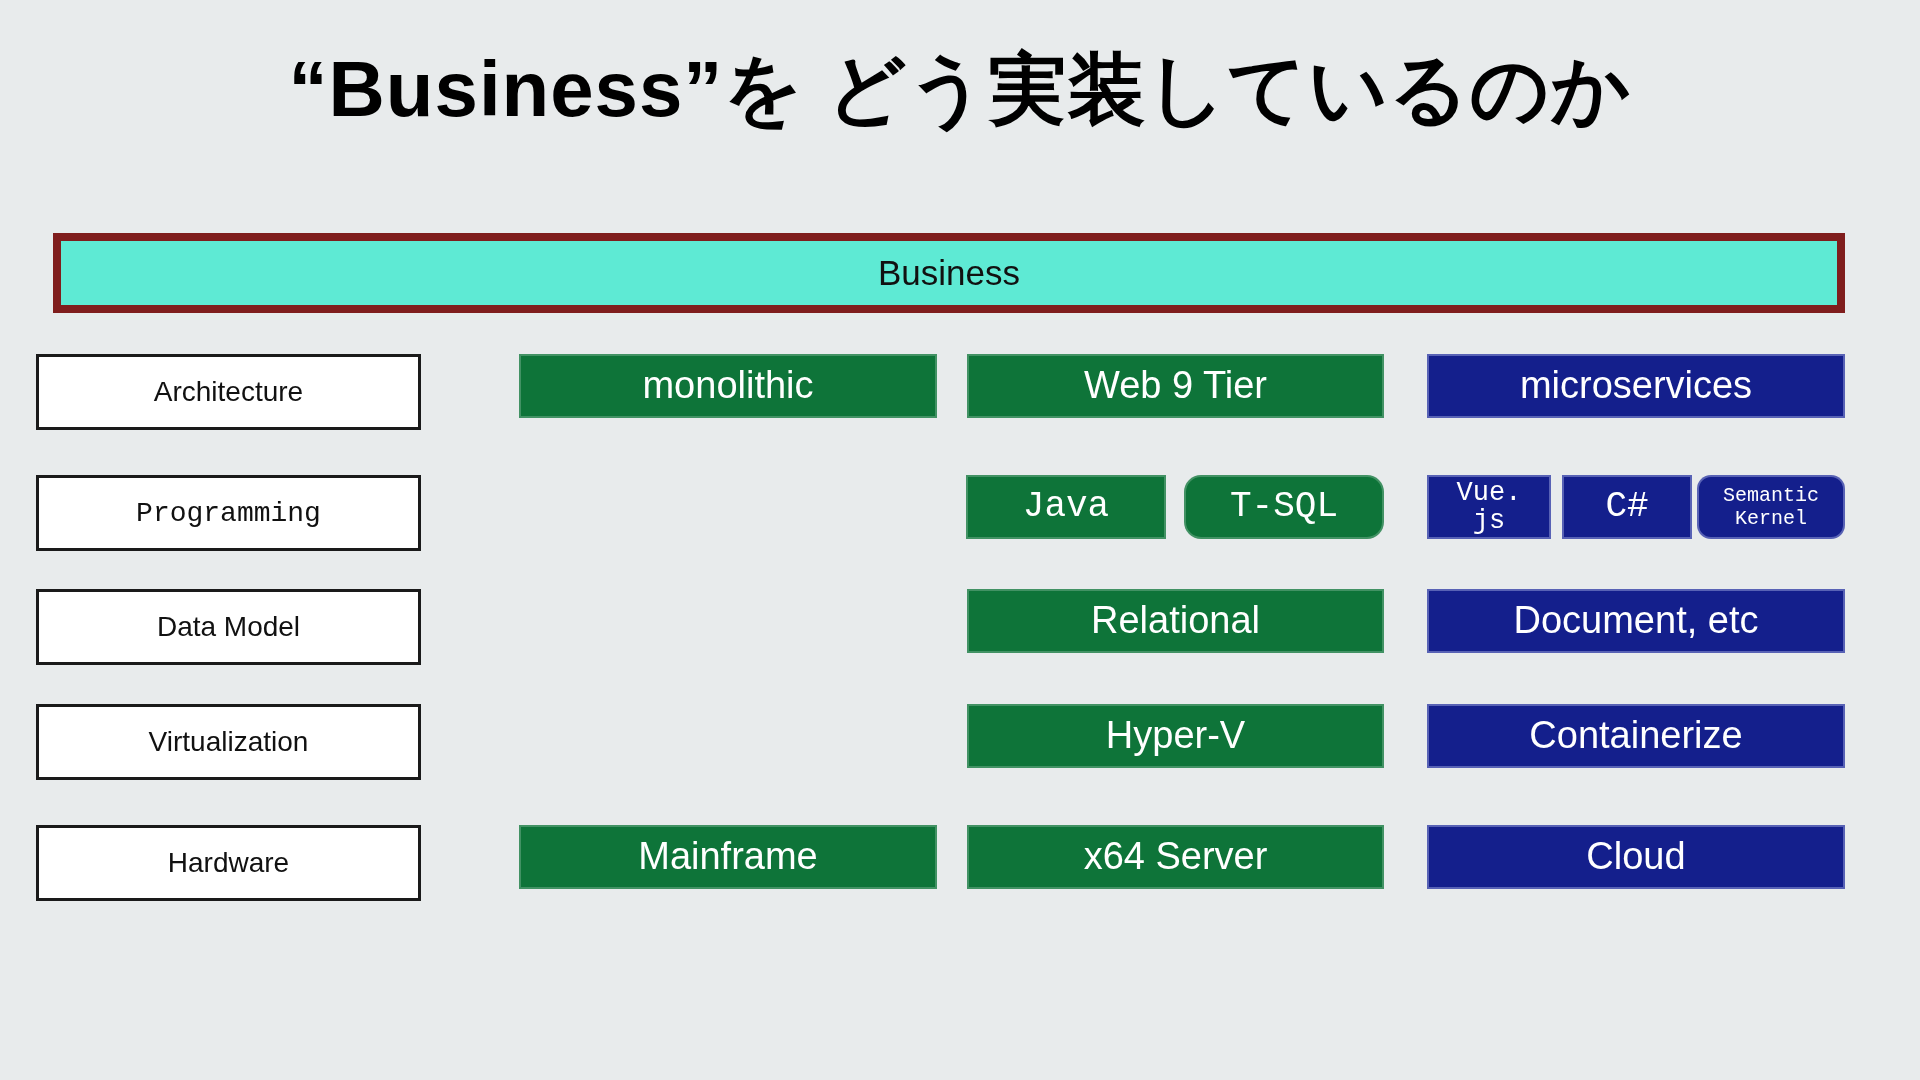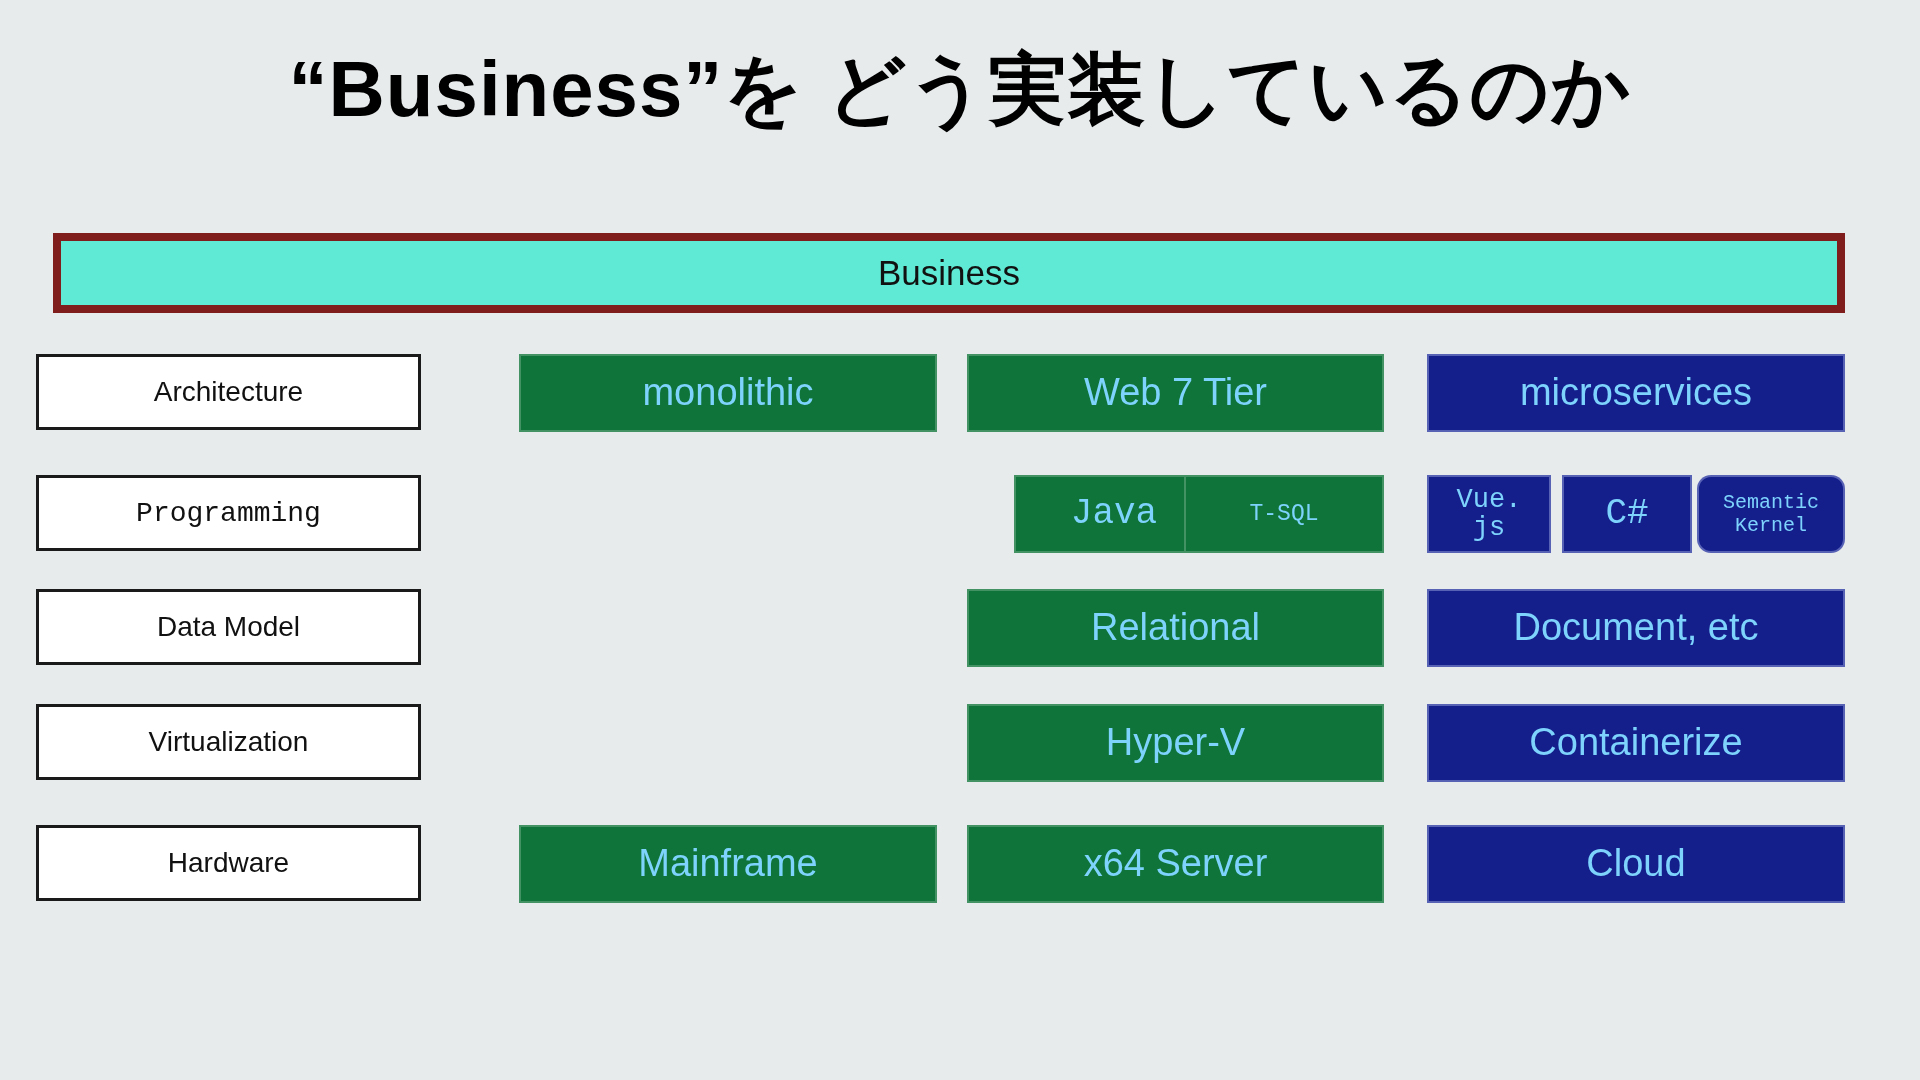--- a/index.html
+++ b/index.html
@@ -27,52 +27,52 @@
     display:flex;align-items:center;justify-content:center;
     font-size:35px;color:#111;
   }
   .label-box{
     position:absolute;left:36px;width:385px;height:76px;
     background:#ffffff;border:3px solid #1a1a1a;box-sizing:border-box;
     display:flex;align-items:center;justify-content:center;
     font-size:28px;color:#111;
   }
   .cell{
-    position:absolute;height:78px;box-sizing:border-box;
+    position:absolute;height:64px;box-sizing:border-box;
     display:flex;flex-direction:column;align-items:center;justify-content:center;
-    color:#7dd3fc;text-align:left;
+    color:#ffffff;text-align:left;
     font-size:38px;line-height:1.05;
   }
   .green{background:var(--green,#0E7439);border:2px solid rgba(255,255,255,0.22);}
   .blue{background:var(--blue,#141F8C);border:2px solid rgba(170,180,230,0.45);}
   
   .r1{top:354px;} .r2{top:475px;font-family:Liberation Mono, monospace;} .r3{top:589px;} .r4{top:704px;} .r5{top:825px;}
   
   .c1{left:519px;width:418px;}
   .c2{left:967px;width:417px;}
-  .c2a{left:966px;width:200px;font-size:36px;margin-left:48px;}
-  .c2b{left:1184px;width:200px;font-size:23px;}
+  .c2a{left:966px;width:200px;font-size:36px;}
+  .c2b{left:1184px;width:200px;font-size:36px;border-radius:17px;}
   .c3{left:1427px;width:418px;}
   .c3a{left:1427px;width:124px;font-size:27px;}
   .c3b{left:1562px;width:130px;font-size:36px;}
   .c3c{left:1697px;width:148px;font-size:20px;line-height:1.15;border-radius:14px;}
   .cell span{display:block;}
 </style>
 </head>
 <body>
 
 <div class="canvas">
 
   <div class="slide-title">“Business”を どう実装しているのか</div>
 
   <div class="bizbar">Business</div>
 
   <div class="label-box r1">Architecture</div>
   <div class="cell green r1 c1">monolithic</div>
-  <div class="cell green r1 c2">Web 7 Tier</div>
+  <div class="cell green r1 c2">Web 9 Tier</div>
   <div class="cell blue r1 c3">microservices</div>
 
   <div class="label-box r2">Programming</div>
   <div class="cell green r2 c2a">Java</div>
   <div class="cell green r2 c2b">T-SQL</div>
   <div class="cell blue r2 c3a">
     <span>Vue.</span>
     <span>js</span>
   </div>
   <div class="cell blue r2 c3b">C#</div>

